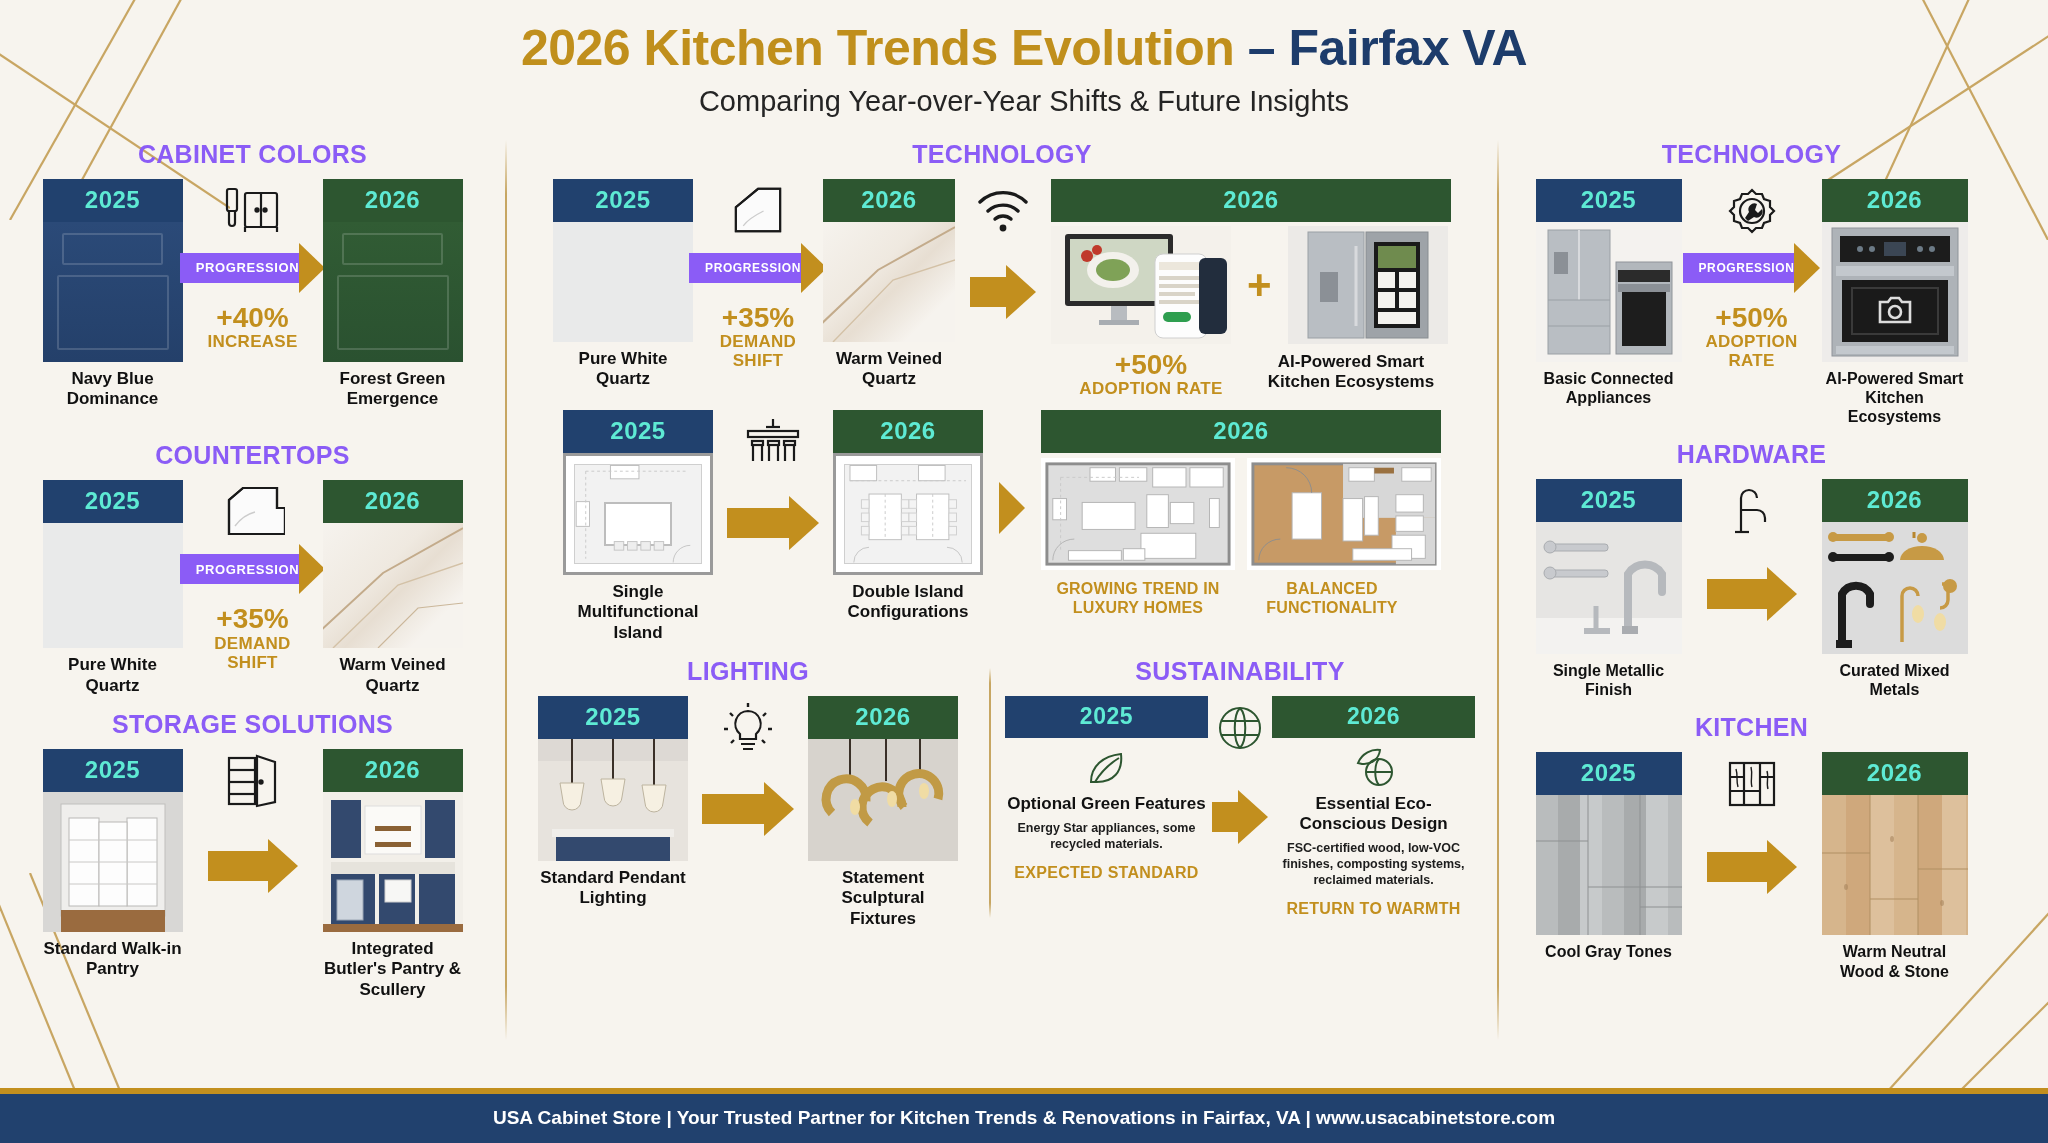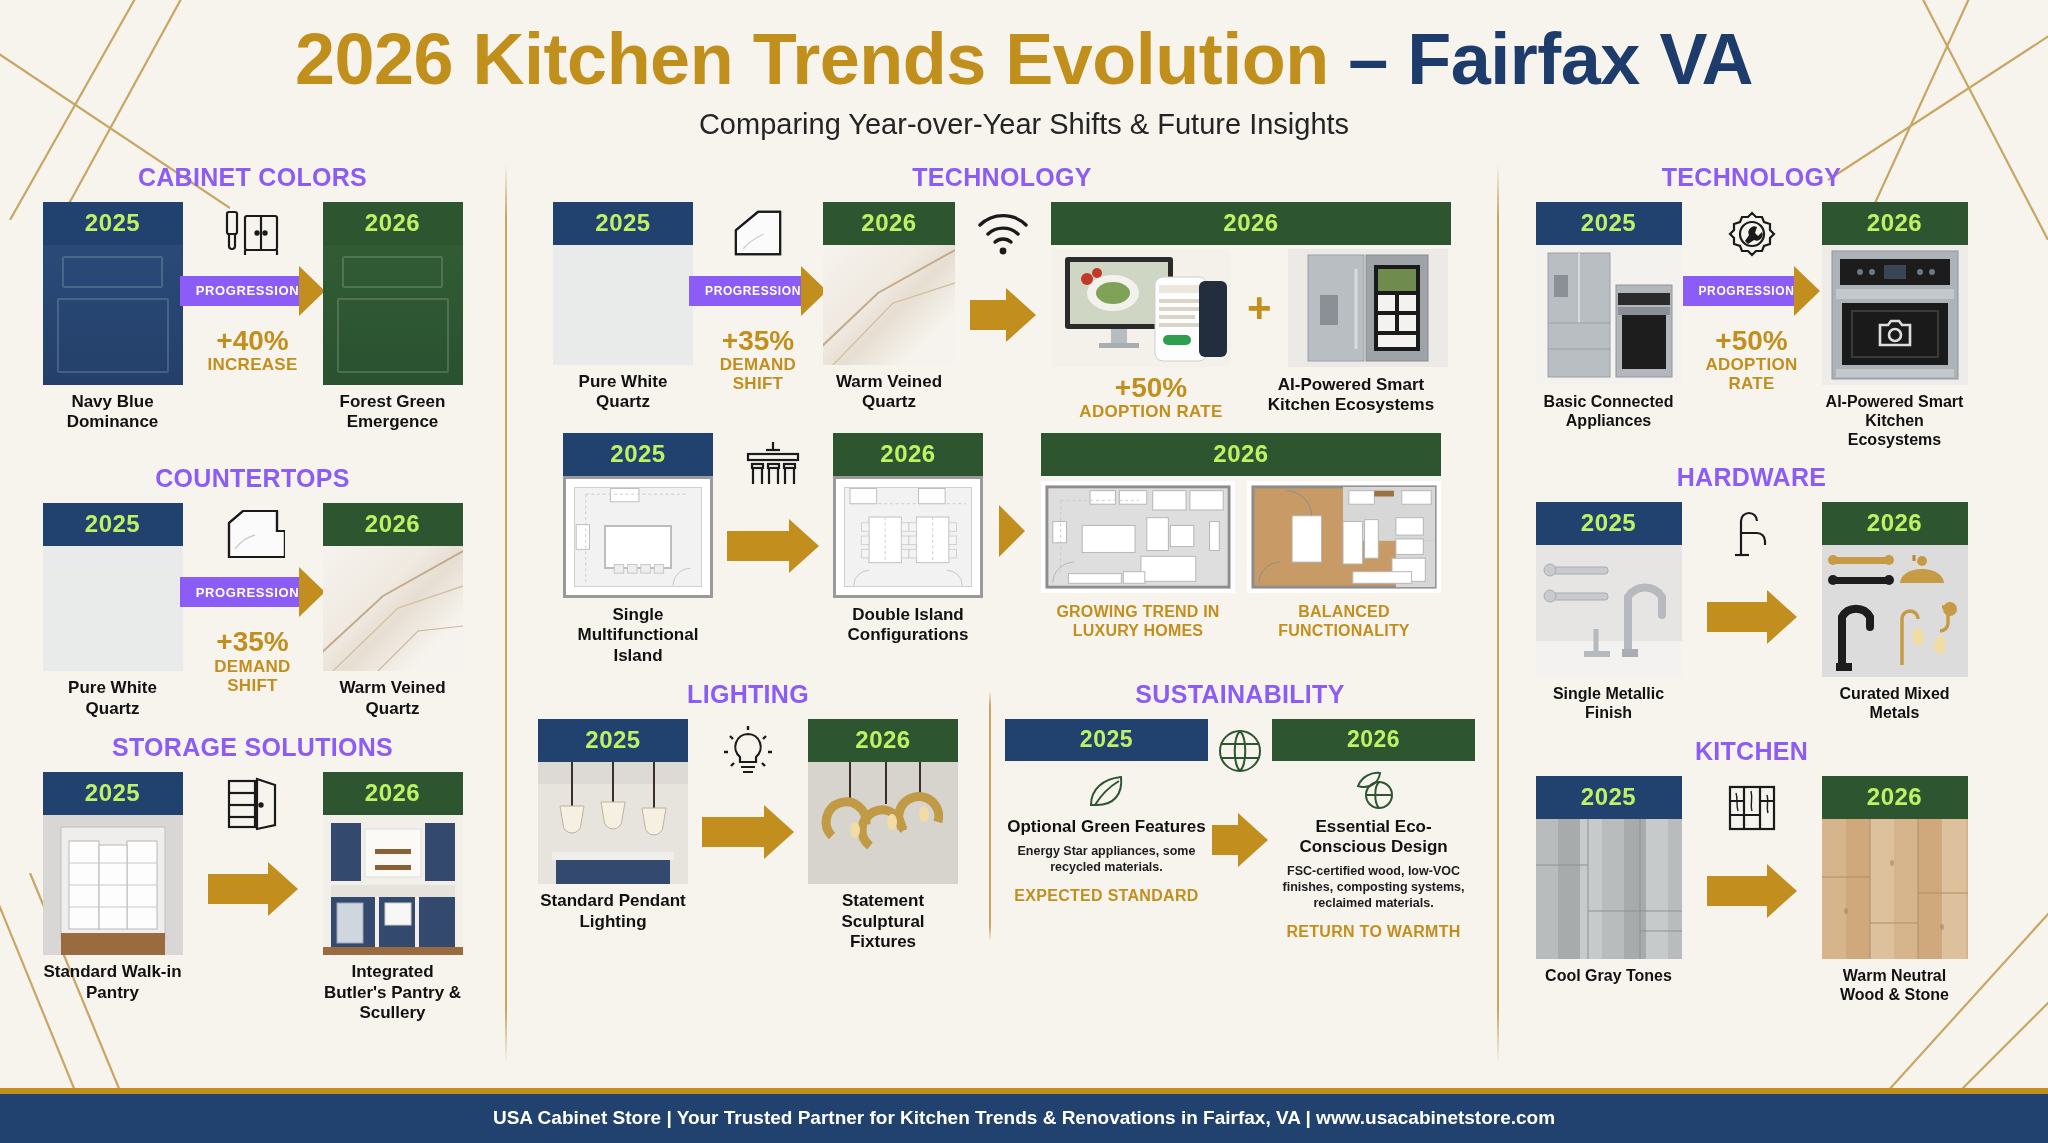--- a/index.html
+++ b/index.html
@@ -14,21 +14,21 @@
   
   .deco { position: absolute; pointer-events: none; z-index: 0; }
   .deco svg { display: block; }
   .deco-tl { left: -10px; top: -10px; }
   .deco-tr { right: -10px; top: -10px; }
   .deco-bl { left: -10px; bottom: 40px; }
   .deco-br { right: -10px; bottom: 30px; }
 
   
   .header { position: relative; z-index: 2; padding-top: 22px; text-align: center; }
-  .title { font-size: 72px; font-weight: 800; letter-spacing: -0.5px; line-height: 1.05; }
+  .title { font-size: 50px; font-weight: 800; letter-spacing: -0.5px; line-height: 1.05; }
   .title .gold { color: #c08f1c; }
   .title .navy { color: #1d3c6b; }
   .subtitle { margin-top: 10px; font-size: 29px; color: #242424; font-weight: 400; }
 
   
   .grid {
     position: relative; z-index: 2;
     display: grid;
     grid-template-columns: 505px 2px 990px 2px 505px;
     margin-top: 22px;
@@ -43,21 +43,21 @@
     text-align: center; font-size: 25px; font-weight: 800; color: #8b5cf6;
     letter-spacing: 0.3px; margin-bottom: 10px;
   }
   .mid-sec { position: relative; }
   .mid-sec .sec-title { margin-bottom: 10px; }
 
   
   .cmp { display: flex; align-items: flex-start; justify-content: center; gap: 0; }
   .panel { display: flex; flex-direction: column; align-items: center; }
   .yearbar {
-    width: 100%; text-align: center; color: #bef264;
+    width: 100%; text-align: center; color: #5eead4;
     font-size: 24px; font-weight: 700; padding: 7px 0 8px; letter-spacing: 0.5px;
   }
   .yearbar.y2025 { background: #21416e; }
   .yearbar.y2026 { background: #2d5630; }
   .swatch { width: 100%; position: relative; overflow: hidden; }
   .cap { text-align: center; font-size: 17px; font-weight: 700; color: #111; line-height: 1.2; margin-top: 7px; }
   .cap.small { font-size: 16px; }
 
   
   .conn { display: flex; flex-direction: column; align-items: center; justify-content: flex-start; }
@@ -566,21 +566,21 @@
                     <rect x="150" y="36" width="28" height="18"></rect>
                       <rect x="150" y="58" width="28" height="16"></rect>
                     <rect x="146" y="78" width="34" height="24"></rect>
                       <rect x="106" y="92" width="60" height="12"></rect>
                   </g>
                   <rect x="128" y="8" width="20" height="6" fill="#9a7140"></rect>
                   <path d="M38 8a26 26 0 0 1 26 26M10 104a22 22 0 0 1 22-22" stroke="#8d8d8d" fill="none"></path>
                 </svg>
               </div>
             </div>
-            <div style="display:flex;gap:12px;margin-top:2px">
+            <div style="display:flex;margin-top:2px">
               <div class="goldcap" style="width:194px">GROWING TREND IN LUXURY HOMES</div>
               <div class="goldcap" style="width:194px">BALANCED FUNCTIONALITY</div>
             </div>
           </div>
         </div>
       </div>
 
       <div style="display:flex;margin-top:14px">
 
         <div class="section" style="width:482px">

